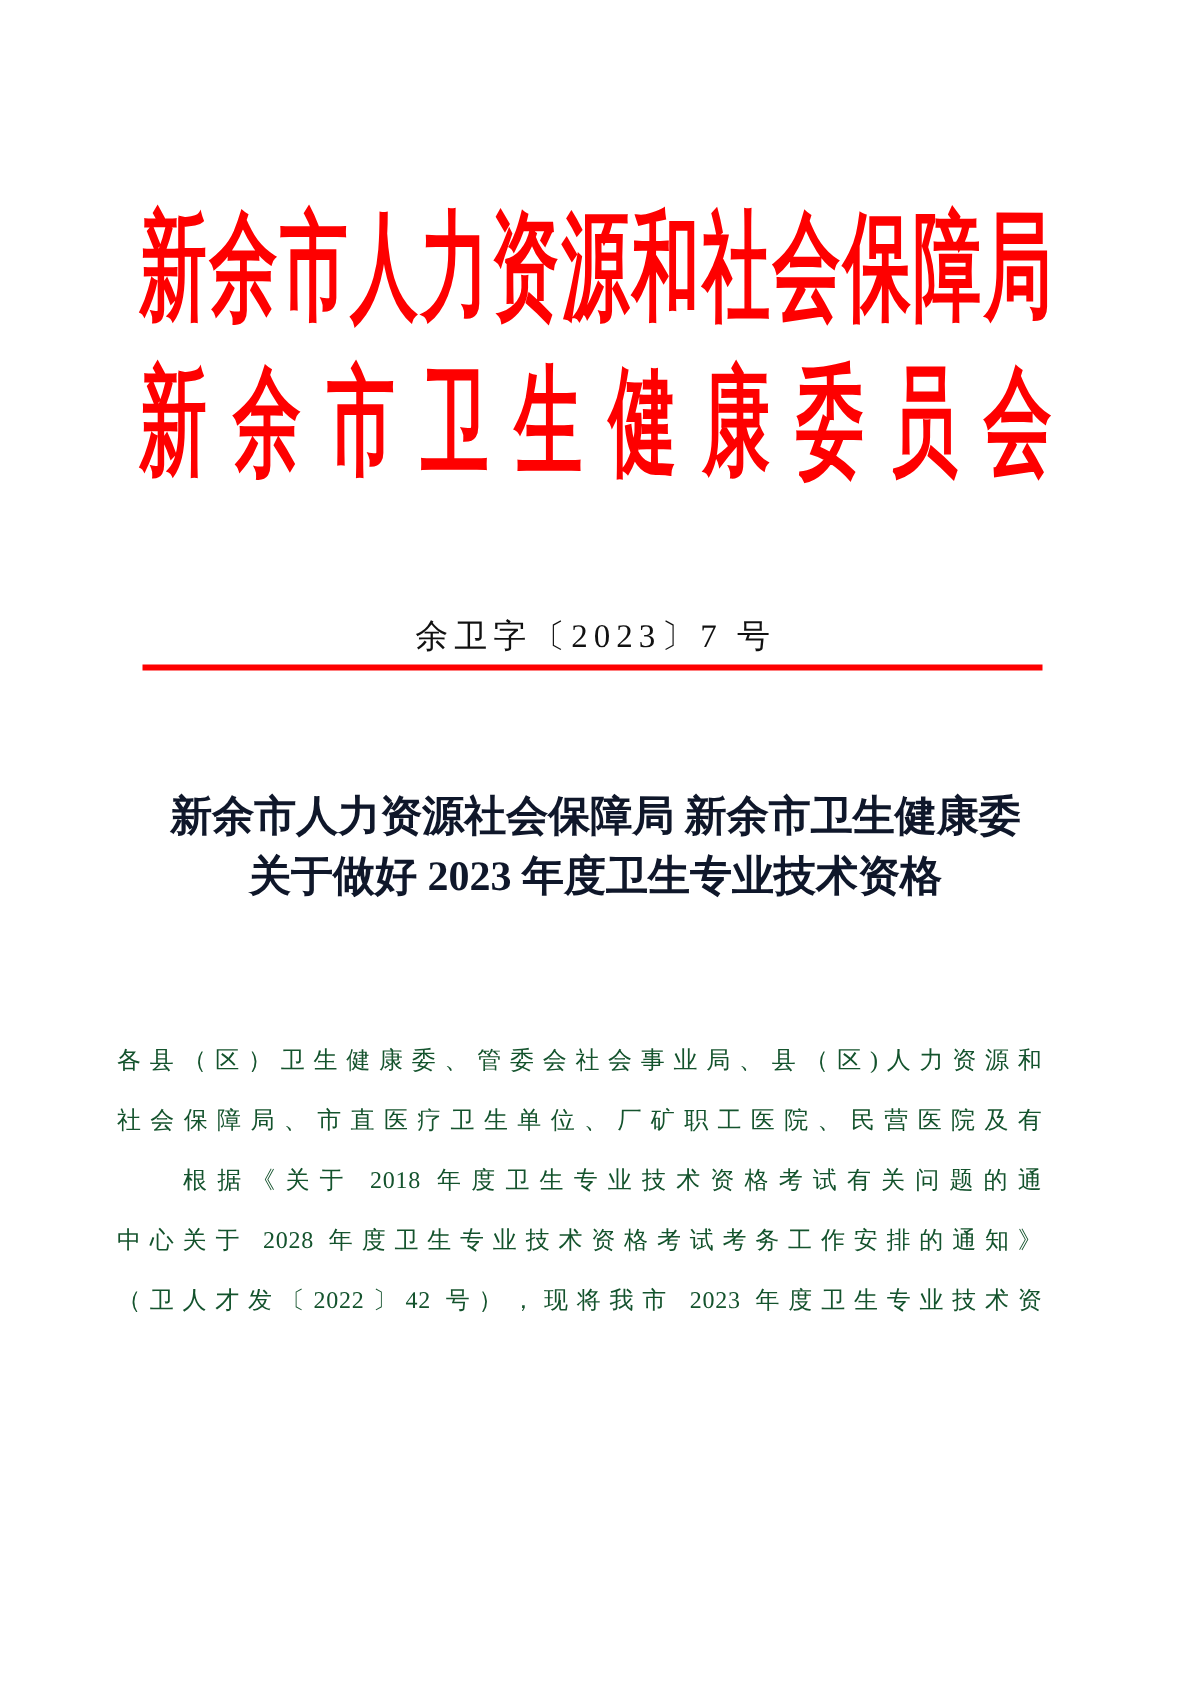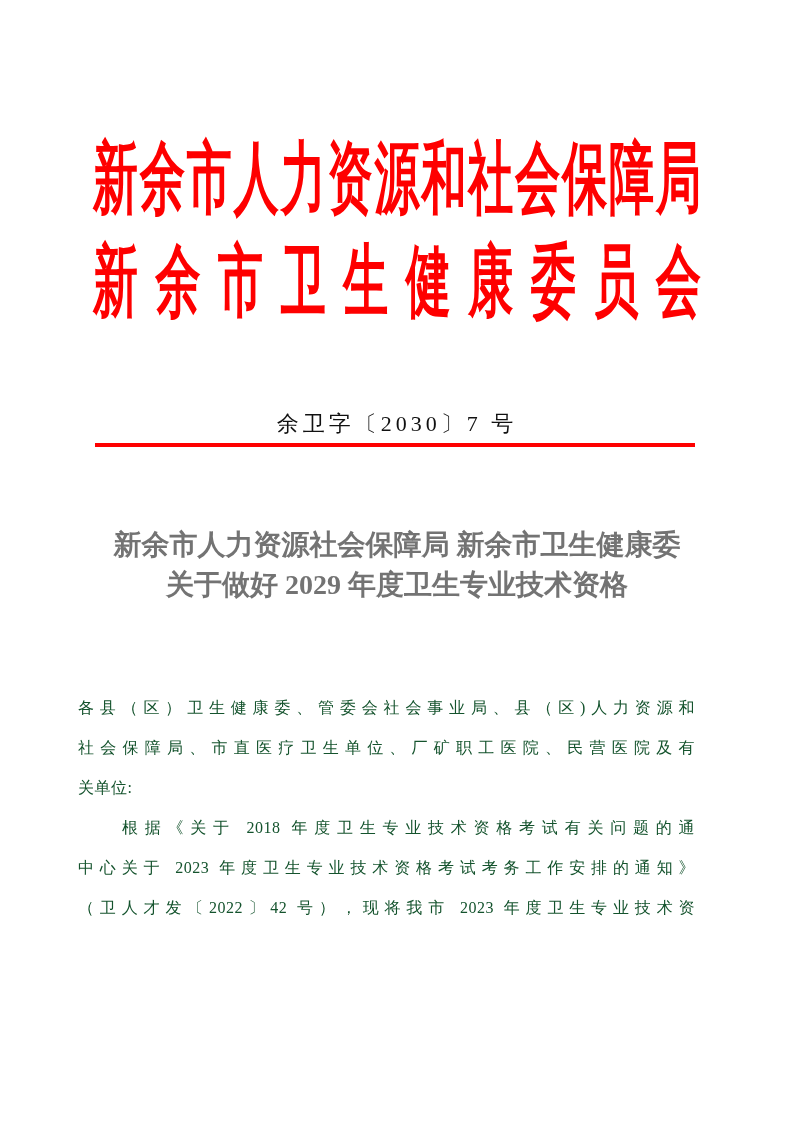--- a/index.html
+++ b/index.html
@@ -52,21 +52,21 @@
 
   .notice-title {
     position: absolute;
     top: 525px;
     left: 83px;
     width: 628px;
     text-align: center;
     font-weight: bold;
     font-size: 28px;
     line-height: 40px;
-    color: #737373;
+    color: #0f172a;
   }
 
   .body-text {
     position: absolute;
     top: 688px;
     left: 78px;
     width: 617px;
     font-size: 16px;
     line-height: 40px;
     letter-spacing: 0.5px;
@@ -98,33 +98,32 @@
 </style>
 </head>
 <body>
 
 <div class="page">
 
   <div class="org-line org-line-1">新余市人力资源和社会保障局</div>
 
   <div class="org-line org-line-2">新余市卫生健康委员会</div>
 
-  <div class="doc-number">余卫字〔2030〕7 号</div>
+  <div class="doc-number">余卫字〔2023〕7 号</div>
 
   <div class="red-rule"></div>
 
   <div class="notice-title">
     <div>新余市人力资源社会保障局 新余市卫生健康委</div>
-    <div>关于做好 2029 年度卫生专业技术资格</div>
+    <div>关于做好 2023 年度卫生专业技术资格</div>
   </div>
 
   <div class="body-text">
     <div class="body-line">各县（区）卫生健康委、管委会社会事业局、县（区)人力资源和</div>
     <div class="body-line">社会保障局、市直医疗卫生单位、厂矿职工医院、民营医院及有</div>
-    <div class="body-line no-just">关单位:</div>
     <div class="body-line indent">根据《关于 2018 年度卫生专业技术资格考试有关问题的通</div>
-    <div class="body-line">中心关于 2023 年度卫生专业技术资格考试考务工作安排的通知》</div>
+    <div class="body-line">中心关于 2028 年度卫生专业技术资格考试考务工作安排的通知》</div>
     <div class="body-line">（卫人才发〔2022〕42 号），现将我市 2023 年度卫生专业技术资</div>
   </div>
 
   <div class="page-number">- 1 -</div>
 
 </div>
 
 </body></html>

